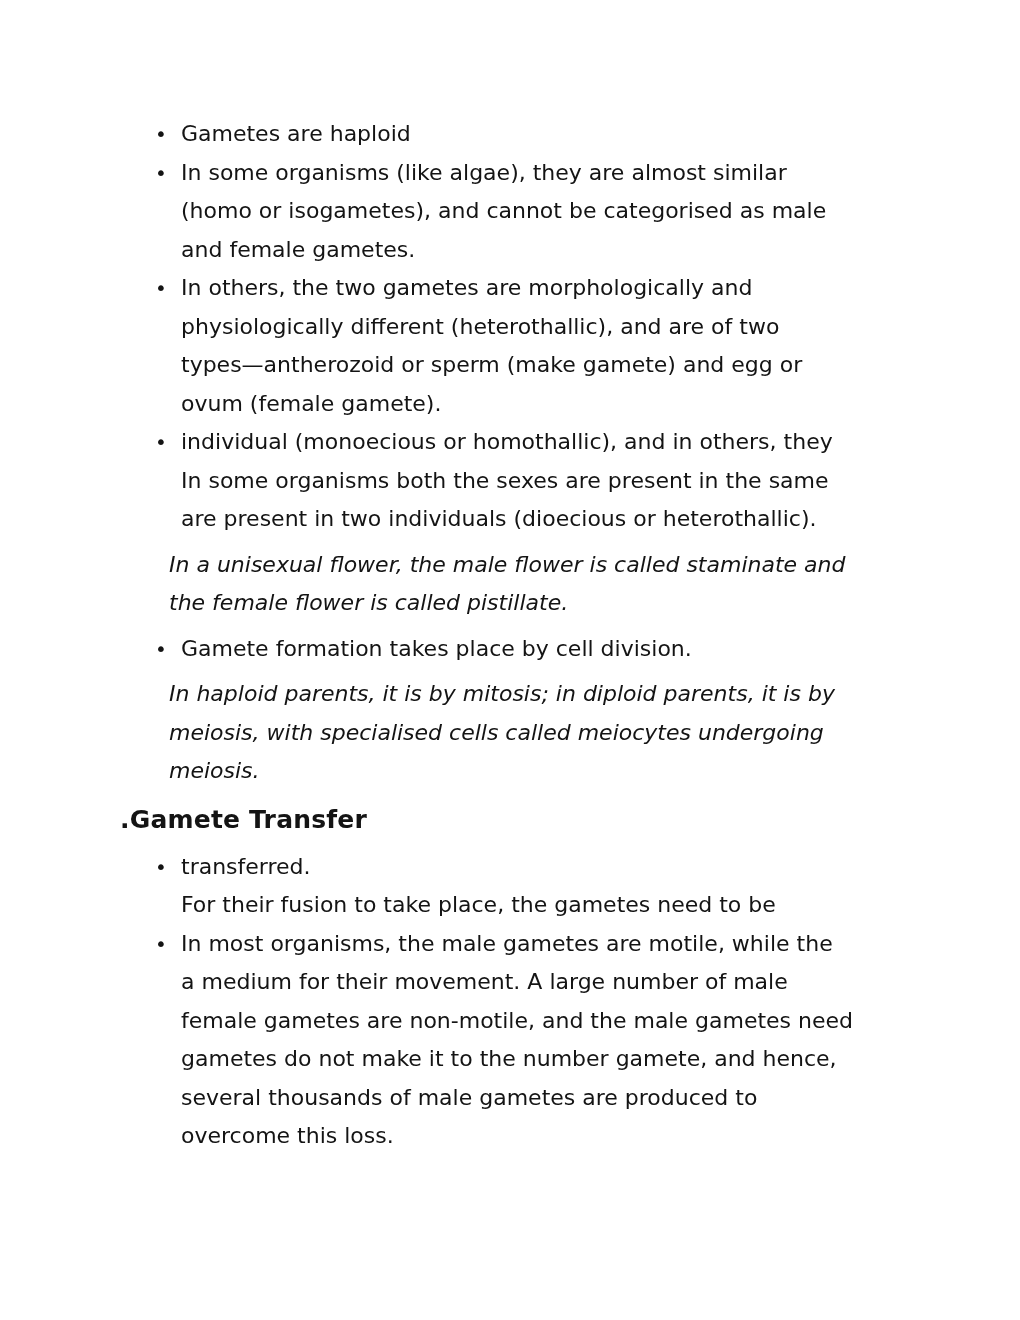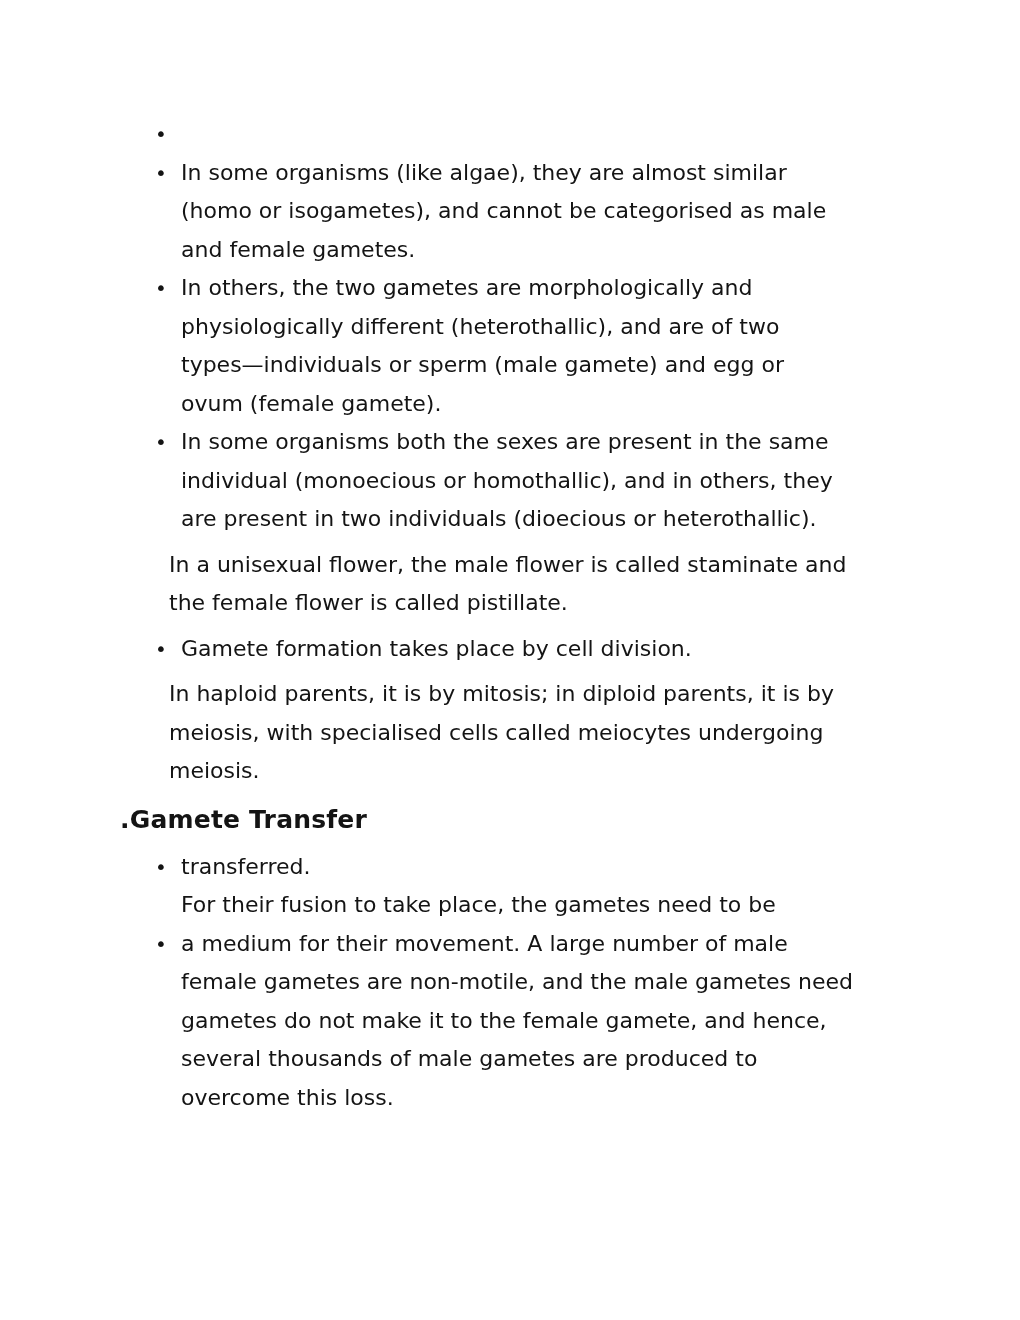--- a/index.html
+++ b/index.html
@@ -31,61 +31,65 @@
   .block.bullet .marker {
     flex: none;
     margin-left: 35px;
     width: 26px;
     font-size: 20px;
     line-height: 38.5px;
   }
   .block.para {
     margin: 7px 0;
     padding-left: 49px;
+    font-style: italic;
   }
   .block.heading {
     margin: 9px 0 8px 0;
     font-size: 25px;
     line-height: 40px;
     font-weight: 700;
     letter-spacing: 0.2px;
   }
   .line {
     white-space: pre;
   }
 </style>
 </head>
 <body style="background: rgb(255, 255, 255); color: rgb(20, 20, 20);">
 
 <div class="doc">
     <div class="block bullet">
       <span class="marker">•</span>
+      <div class="lines">
+        <div class="line">Gametes are haploid</div>
+      </div>
     </div>
     <div class="block bullet">
       <span class="marker">•</span>
       <div class="lines">
         <div class="line">In some organisms (like algae), they are almost similar</div>
         <div class="line">(homo or isogametes), and cannot be categorised as male</div>
         <div class="line">and female gametes.</div>
       </div>
     </div>
     <div class="block bullet">
       <span class="marker">•</span>
       <div class="lines">
         <div class="line">In others, the two gametes are morphologically and</div>
         <div class="line">physiologically different (heterothallic), and are of two</div>
-        <div class="line">types—individuals or sperm (male gamete) and egg or</div>
+        <div class="line">types—antherozoid or sperm (make gamete) and egg or</div>
         <div class="line">ovum (female gamete).</div>
       </div>
     </div>
     <div class="block bullet">
       <span class="marker">•</span>
       <div class="lines">
+        <div class="line">individual (monoecious or homothallic), and in others, they</div>
         <div class="line">In some organisms both the sexes are present in the same</div>
-        <div class="line">individual (monoecious or homothallic), and in others, they</div>
         <div class="line">are present in two individuals (dioecious or heterothallic).</div>
       </div>
     </div>
     <div class="block para">
       <div class="lines">
         <div class="line">In a unisexual flower, the male flower is called staminate and</div>
         <div class="line">the female flower is called pistillate.</div>
       </div>
     </div>
     <div class="block bullet">
@@ -109,20 +113,21 @@
     <div class="block bullet">
       <span class="marker">•</span>
       <div class="lines">
         <div class="line">transferred.</div>
         <div class="line">For their fusion to take place, the gametes need to be</div>
       </div>
     </div>
     <div class="block bullet">
       <span class="marker">•</span>
       <div class="lines">
+        <div class="line">In most organisms, the male gametes are motile, while the</div>
         <div class="line">a medium for their movement. A large number of male</div>
         <div class="line">female gametes are non-motile, and the male gametes need</div>
-        <div class="line">gametes do not make it to the female gamete, and hence,</div>
+        <div class="line">gametes do not make it to the number gamete, and hence,</div>
         <div class="line">several thousands of male gametes are produced to</div>
         <div class="line">overcome this loss.</div>
       </div>
     </div>
   </div>
 
 </body></html>

